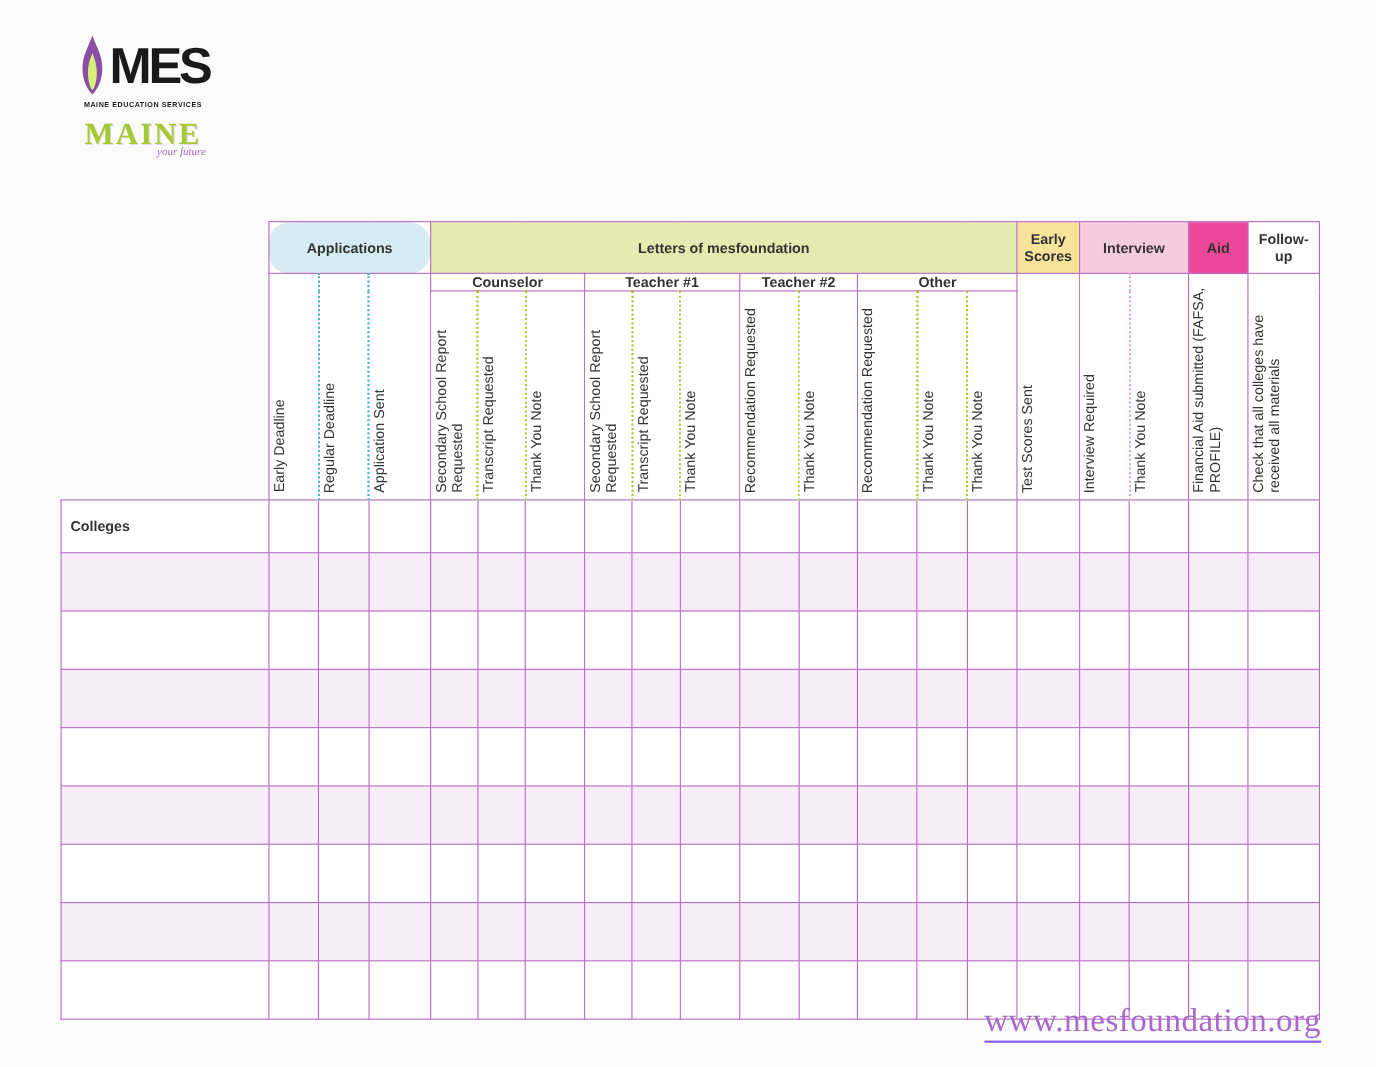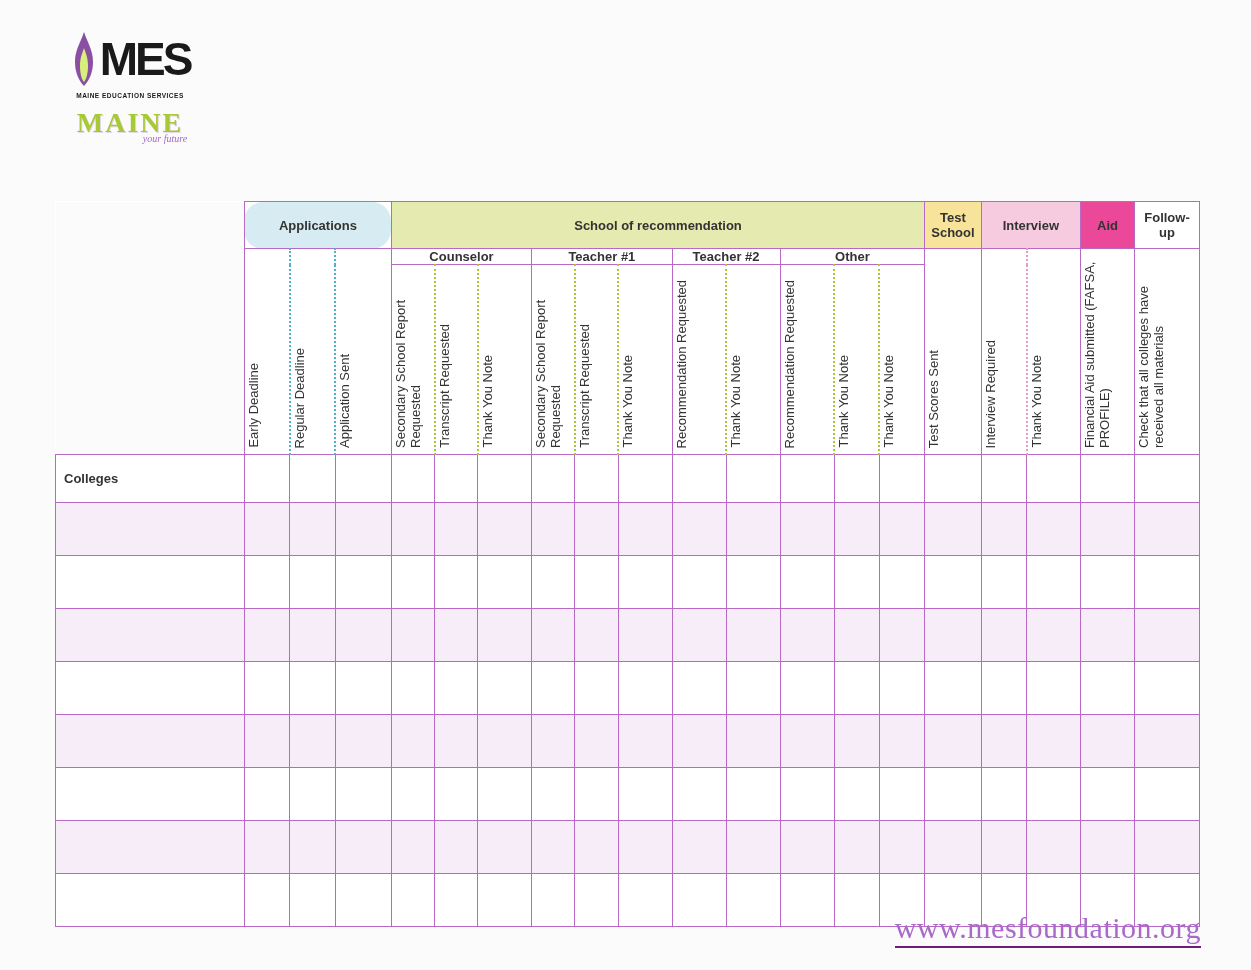--- a/index.html
+++ b/index.html
@@ -153,21 +153,21 @@
     border: none !important;
     background: #fcfbfc !important;
   }
   .footer-url {
     position: absolute;
     right: 50px;
     bottom: 22px;
     font-family: 'Brush Script MT', 'Segoe Script', cursive;
     font-size: 30px;
     color: #a869c9;
-    border-bottom: 2px solid #701a75;
+    border-bottom: 2px solid #8b5cf6;
     padding-bottom: 1px;
     letter-spacing: 0.5px;
   }
 </style>
 </head>
 <body>
 
 <div class="page">
   <div class="header">
     <div class="logo-block">
@@ -185,22 +185,22 @@
       <div class="crave-sub">your future</div>
     </div>
   </div>
 
   <table class="checklist">
 
     <tbody>
         <tr>
       <td class="empty-corner left-col" rowspan="3"></td>
       <td class="top-cat cat-apps" colspan="3">Applications</td>
-      <td class="top-cat cat-letters" colspan="11">School of recommendation</td>
-      <td class="top-cat cat-test">Test School</td>
+      <td class="top-cat cat-letters" colspan="11">Letters of mesfoundation</td>
+      <td class="top-cat cat-test">Early Scores</td>
       <td class="top-cat cat-interv" colspan="2">Interview</td>
       <td class="top-cat cat-aid">Aid</td>
       <td class="top-cat cat-follow">Follow-up</td>
     </tr>
 
     <tr>
 
       <td class="vcol dots-right" rowspan="2">
             <span class="vtext">Early Deadline</span>
           </td>

